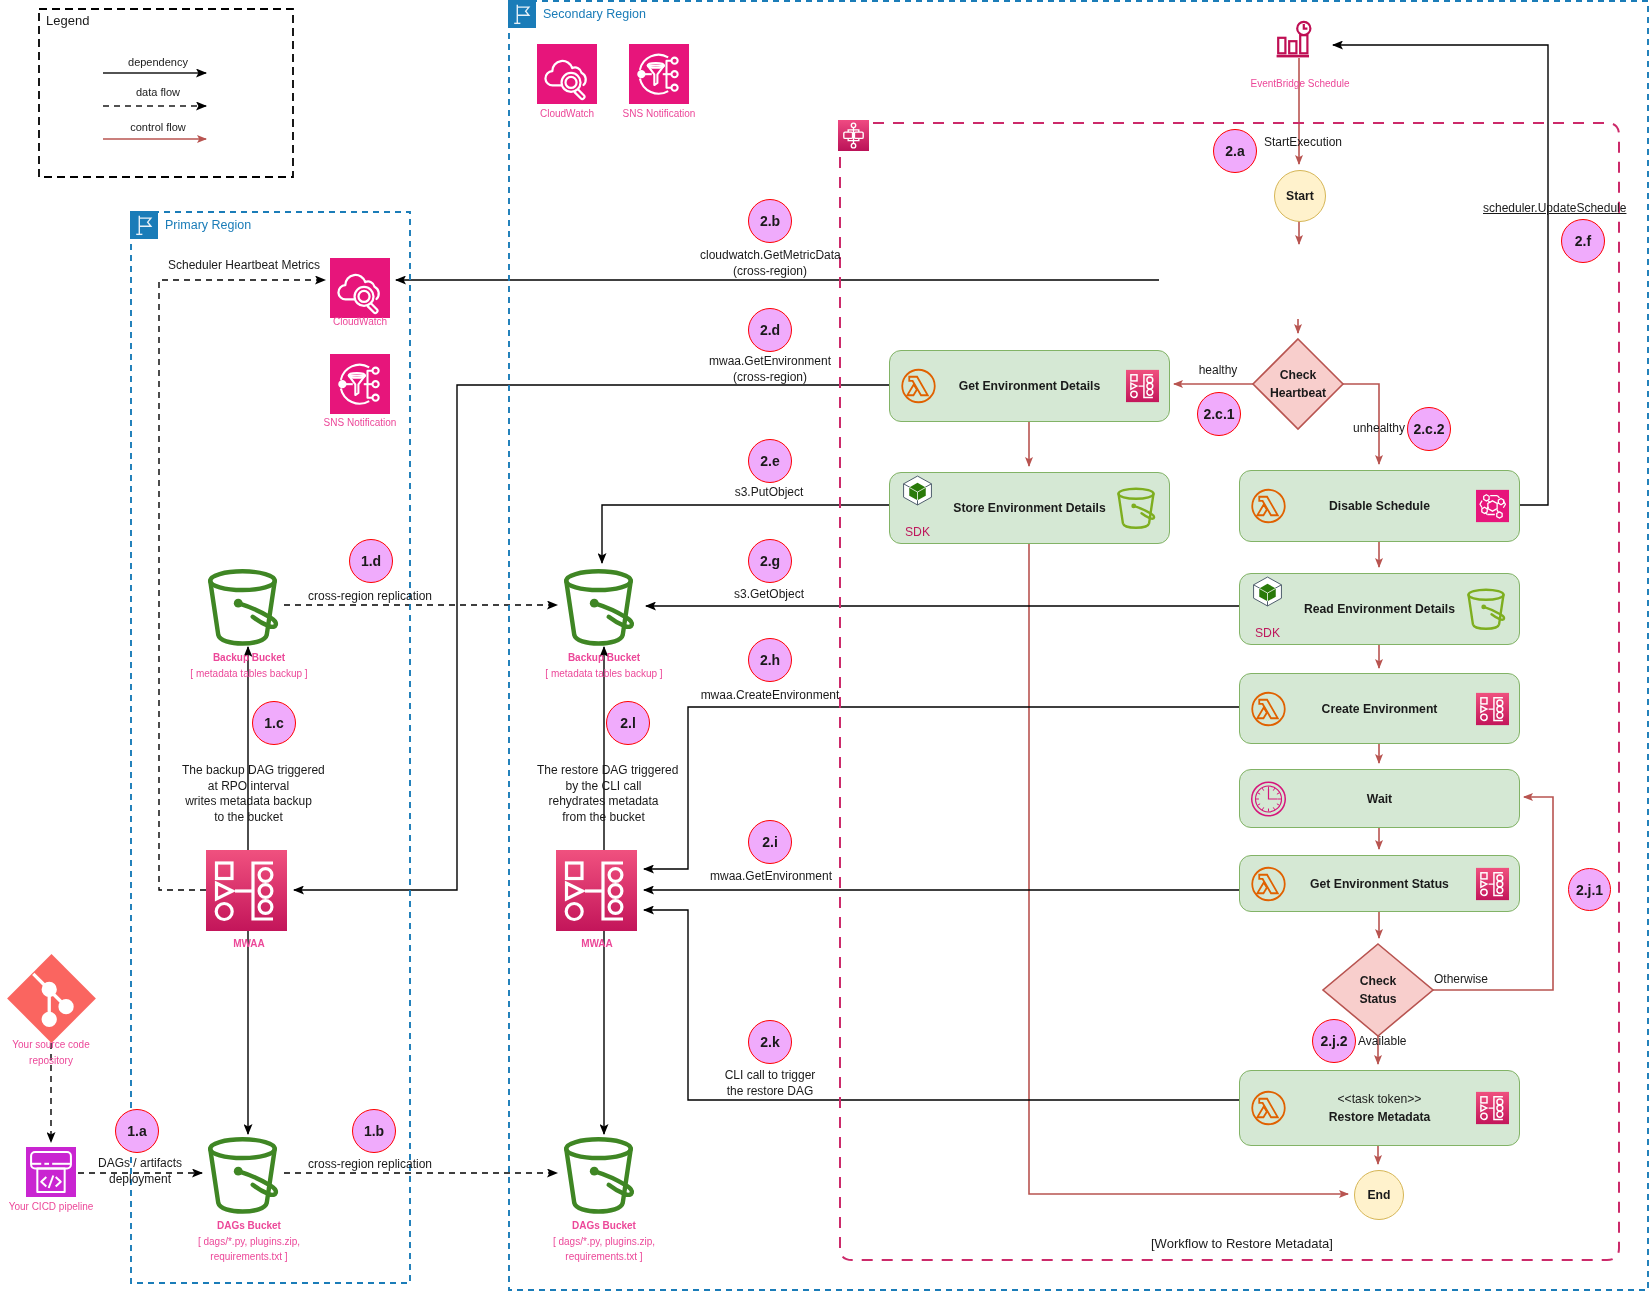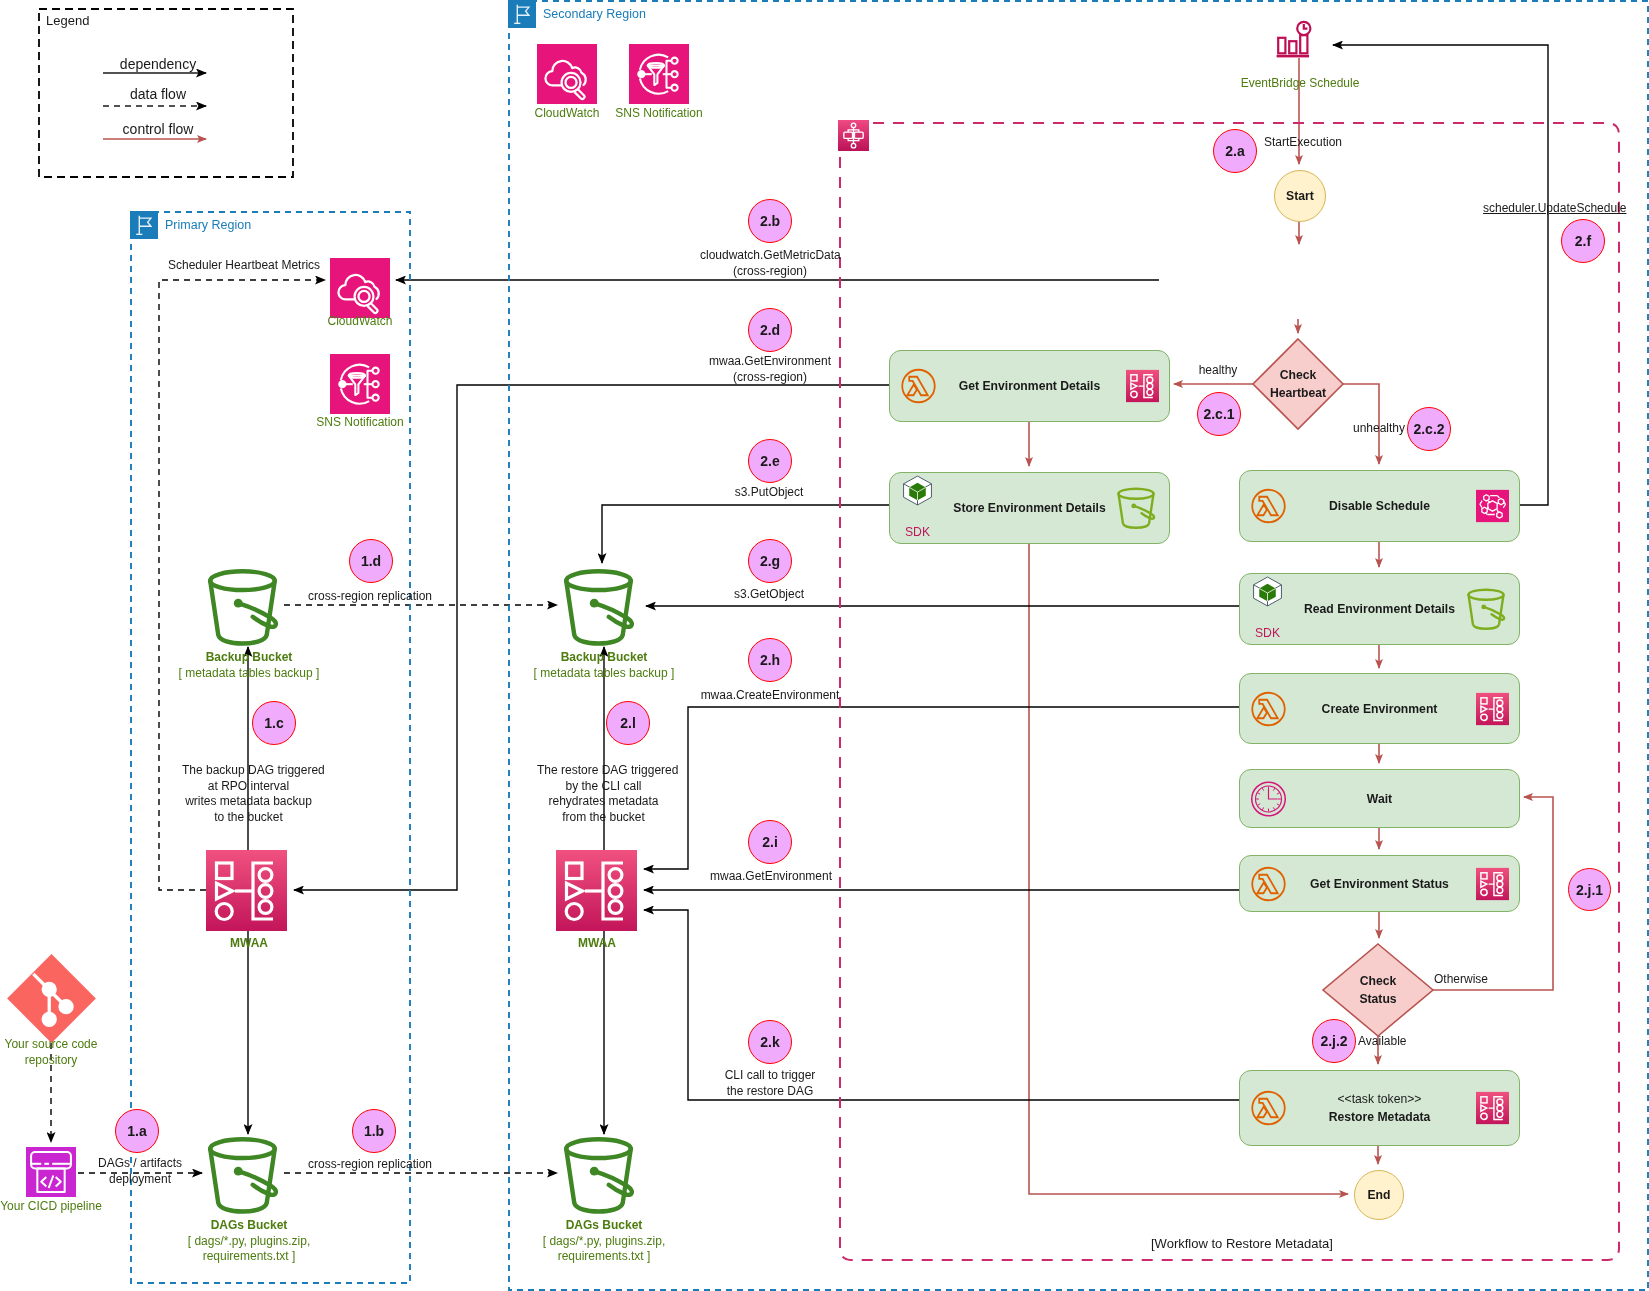--- a/index.html
+++ b/index.html
@@ -12,25 +12,25 @@
 
   
   .region{border:0;background:transparent;}
   .region-tab{position:absolute;left:0px;top:0px;width:28px;height:28px;
      background:#1a7cb8;display:flex;align-items:center;justify-content:center;}
   .region-title{position:absolute;left:35px;top:0px;height:28px;display:flex;align-items:center;
      color:#1a7cb8;font-size:12.5px;white-space:nowrap;}
 
   .legendbox{border:0;}
   .legend-title{position:absolute;left:8px;top:5px;font-size:13px;color:#1a1a1a;}
-  .legend-lbl{position:absolute;font-size:14px;color:#1a1a1a;text-align:center;white-space:nowrap;}
+  .legend-lbl{position:absolute;font-size:11px;color:#1a1a1a;text-align:center;white-space:nowrap;}
 
   
   .svcicon{position:absolute;}
-  .svclabel{position:absolute;text-align:center;font-size:12px;color:#4d7c0f;white-space:nowrap;line-height:15.5px;}
+  .svclabel{position:absolute;text-align:center;font-size:10px;color:#ec4899;white-space:nowrap;line-height:15.5px;}
   .svclabel b{font-weight:bold;}
 
   
   .state{position:absolute;background:#d5e8d4;border:1.6px solid #82b366;border-radius:12px;
          display:flex;align-items:center;justify-content:center;z-index:2;}
   .state-title{font-size:12.2px;font-weight:bold;color:#1a1a1a;text-align:center;line-height:18px;position:relative;z-index:2;white-space:nowrap;}
   .state-title .tt{font-weight:normal;display:block;}
   .state-ico-l{position:absolute;left:10px;top:50%;transform:translateY(-50%);line-height:0;}
   .state-ico-r{position:absolute;right:10px;top:50%;transform:translateY(-50%);line-height:0;}
   .sdk-wrap{position:absolute;left:11px;top:1px;text-align:center;line-height:0;}

